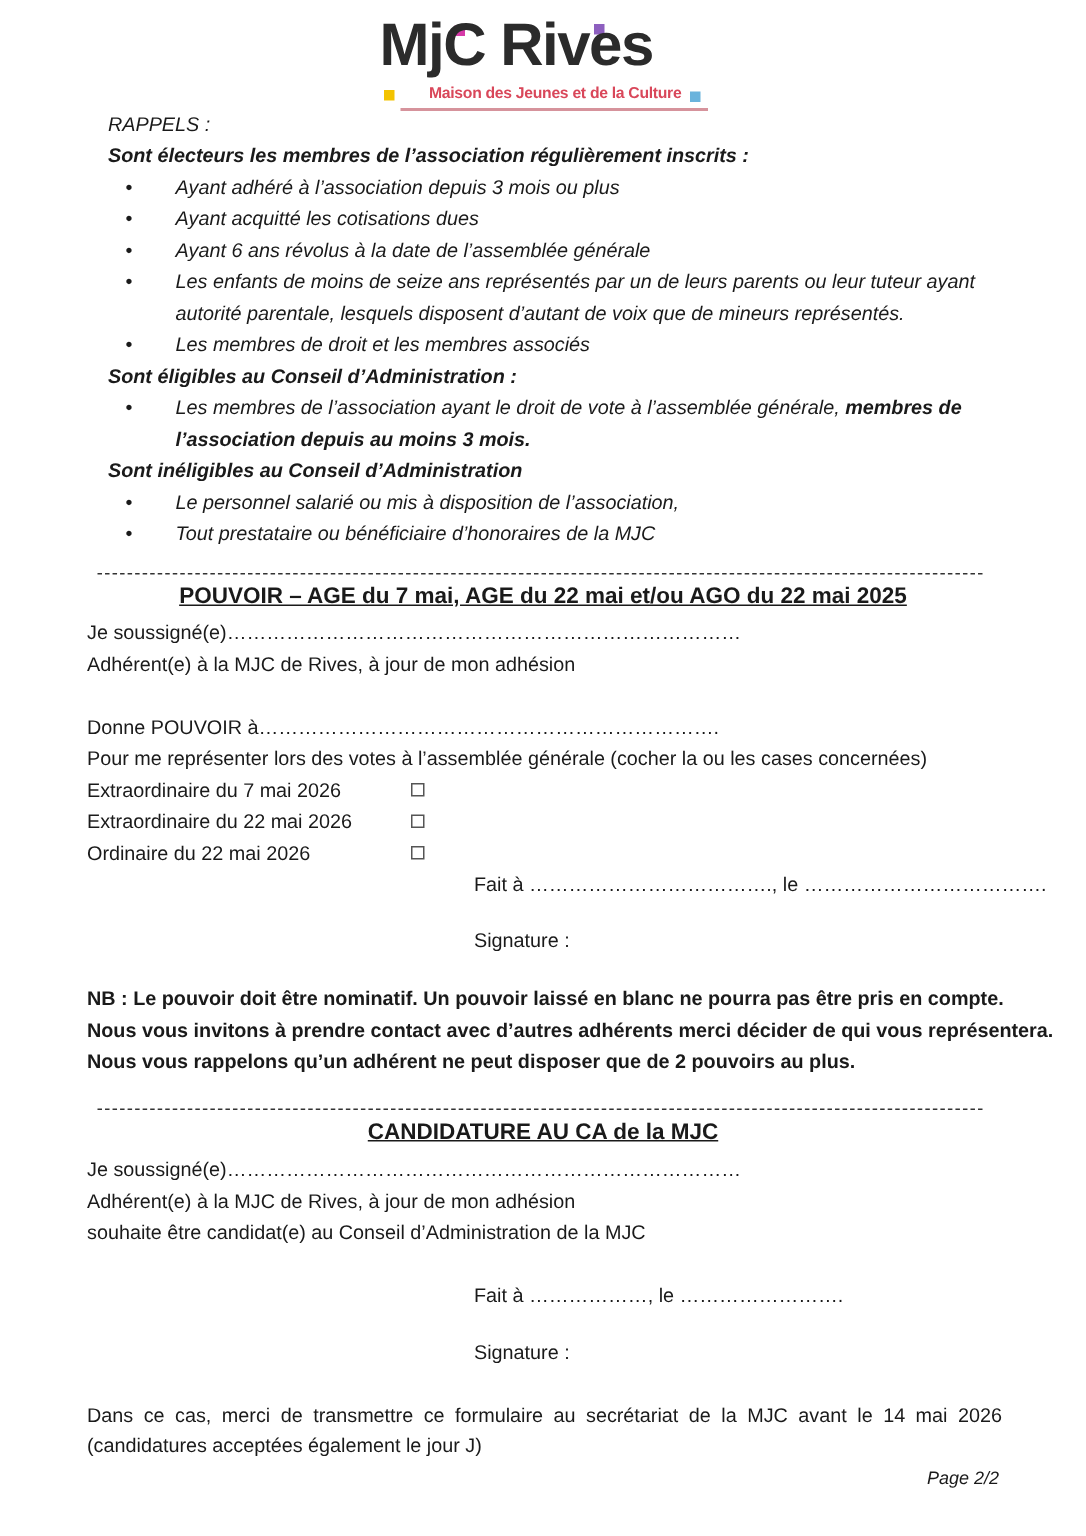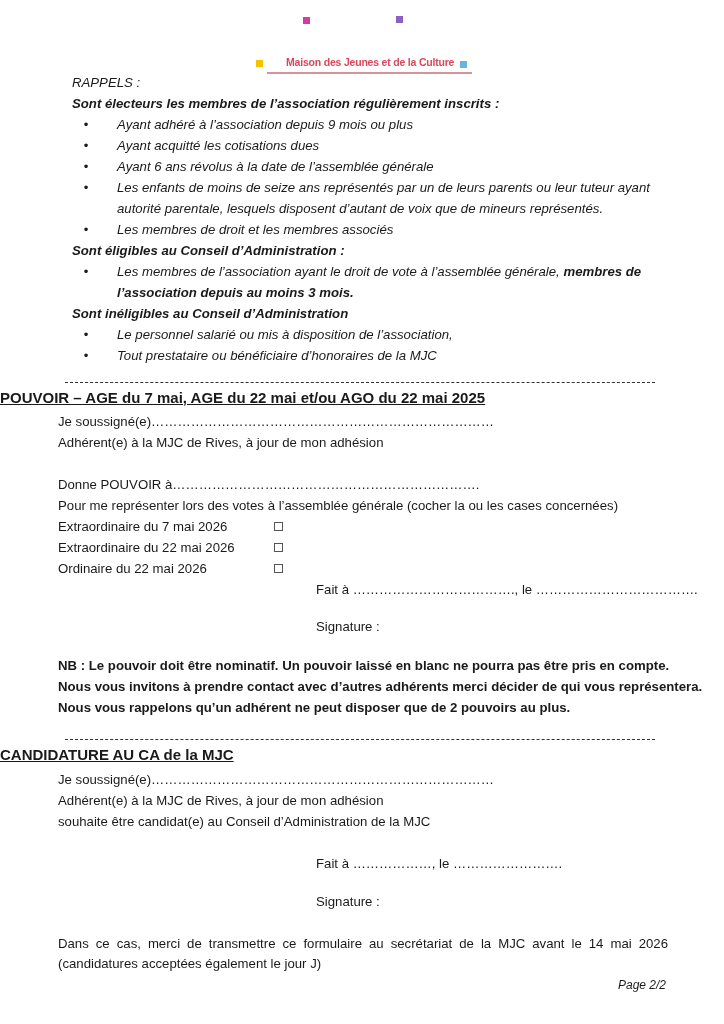--- a/index.html
+++ b/index.html
@@ -18,47 +18,48 @@
   .sq-blue { left: 207px; top: 49px; background: #6ab3dc; }
 
   .line { position: absolute; left: 58px; white-space: nowrap; line-height: 17px; }
   .it { font-style: italic; margin-left: 14px; }
   .b { font-weight: 700; }
   .u { }
   .bullet { position: absolute; left: 82px; width: 8px; text-align: center; line-height: 17px; }
   .bl { left: 103px; }
 
   .dashes { position: absolute; left: 65px; width: 590px; height: 0; border-top: 1.3px dashed #333; }
-  .section-title { position: absolute; left: 0; width: 724px; text-align: left; font-weight: 700; text-decoration: underline; font-size: 15px; line-height: 18px; }
+  .section-title { position: absolute; left: 0; width: 724px; text-align: center; font-weight: 700; text-decoration: underline; font-size: 15px; line-height: 18px; }
 
   .checkbox { position: absolute; left: 274px; width: 9px; height: 9px; border: 1px solid #555; background: #fff; }
 
   .justify { position: absolute; left: 58px; width: 610px; text-align: justify; line-height: 21px; white-space: normal; }
   .justify-last::after { content: ""; display: inline-block; width: 100%; }
 
   .page-num { position: absolute; right: 58px; top: 978px; font-style: italic; font-size: 12px; }
 </style>
 </head>
 <body>
 
 <div class="logo">
   <span class="sq sq-pink"></span>
   <span class="sq sq-purple"></span>
   <span class="sq sq-yellow"></span>
   <span class="sq sq-blue"></span>
+  <div class="logo-text">MjC Rives</div>
   <div class="logo-sub">Maison des Jeunes et de la Culture</div>
   <div class="logo-rule"></div>
 </div>
 
 <div class="line it" style="top:74px">RAPPELS :</div>
 
 <div class="line it b" style="top:95px"><span class="u">Sont électeurs les membres de l’association régulièrement inscrits</span><span> :</span></div>
 
 <span class="bullet" style="top:116px">•</span>
-<div class="line it bl" style="top:116px">Ayant adhéré à l’association depuis 9 mois ou plus</div>
+<div class="line it bl" style="top:116px">Ayant adhéré à l’association depuis 3 mois ou plus</div>
 <span class="bullet" style="top:137px">•</span>
 <div class="line it bl" style="top:137px">Ayant acquitté les cotisations dues</div>
 <span class="bullet" style="top:158px">•</span>
 <div class="line it bl" style="top:158px">Ayant 6 ans révolus à la date de l’assemblée générale</div>
 <span class="bullet" style="top:179px">•</span>
 <div class="line it bl" style="top:179px">Les enfants de moins de seize ans représentés par un de leurs parents ou leur tuteur ayant</div>
 <div class="line it bl" style="top:200px">autorité parentale, lesquels disposent d’autant de voix que de mineurs représentés.</div>
 <span class="bullet" style="top:221px">•</span>
 <div class="line it bl" style="top:221px">Les membres de droit et les membres associés</div>
 

